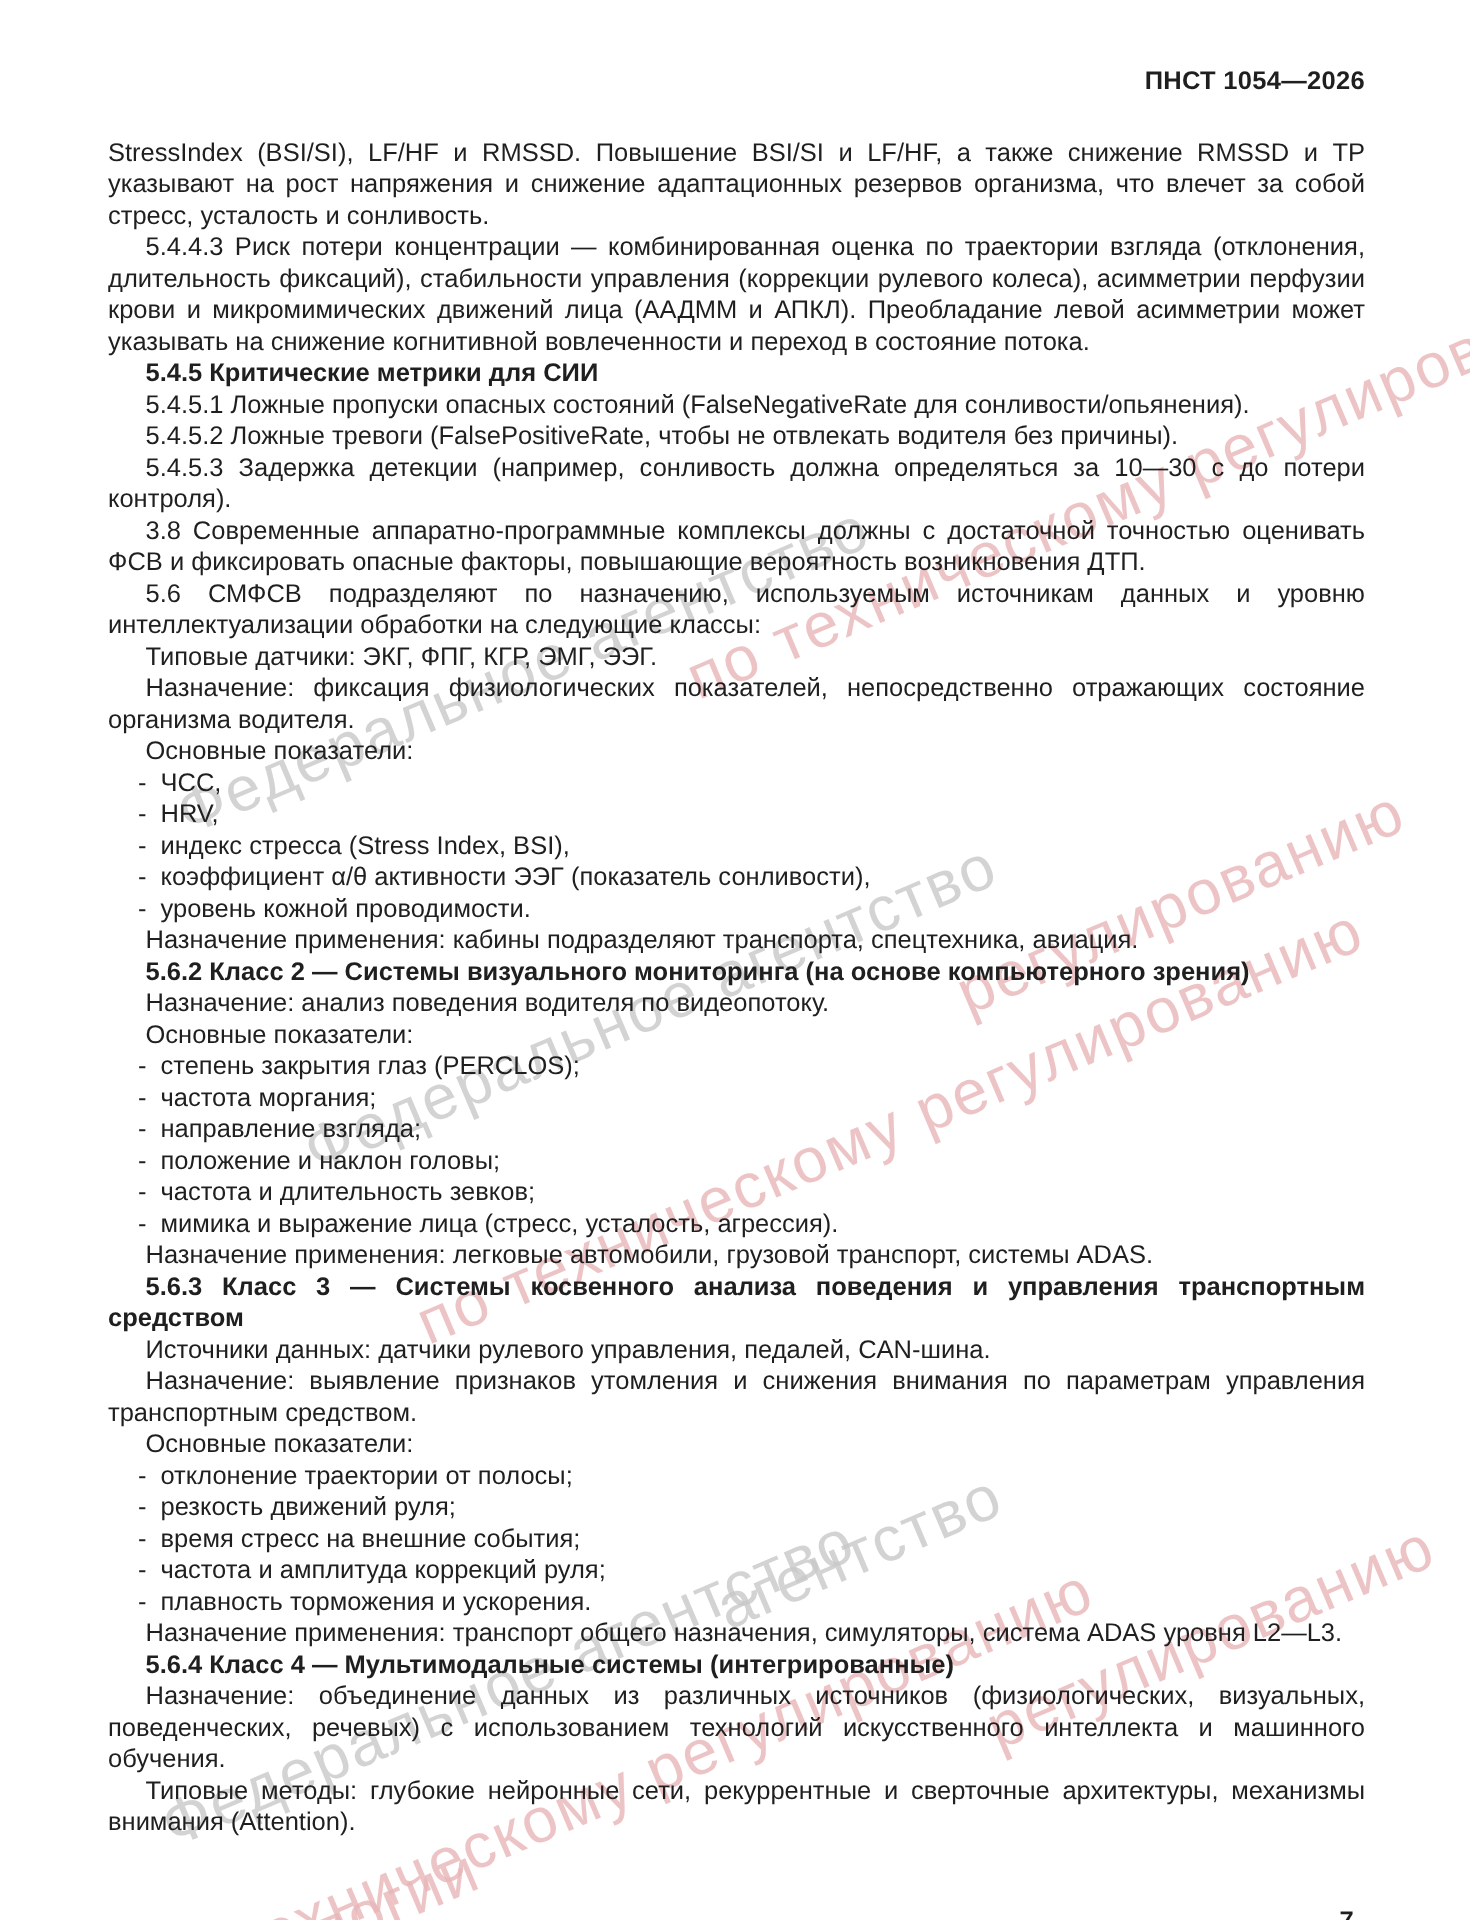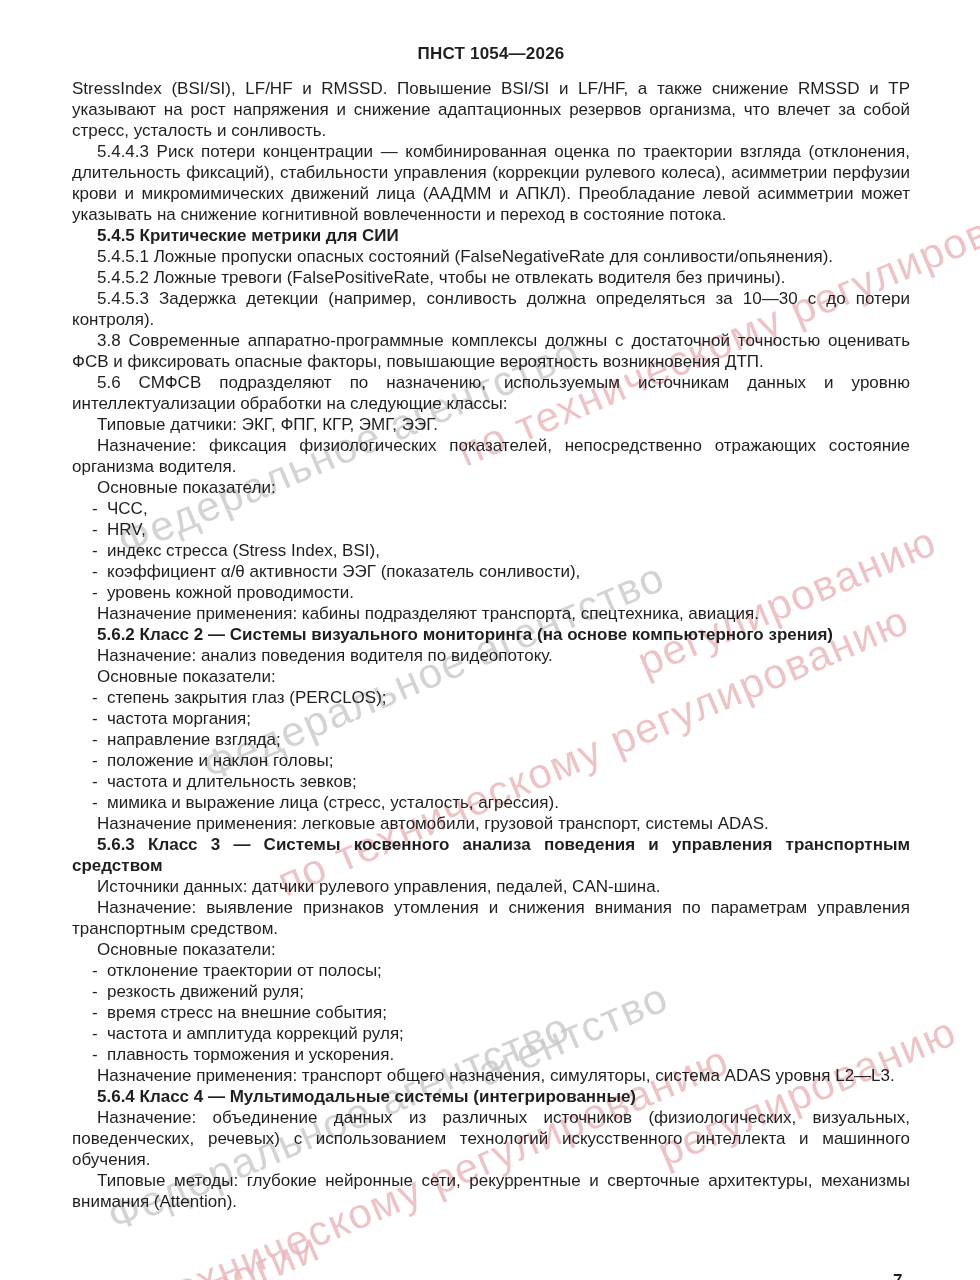--- a/index.html
+++ b/index.html
@@ -36,29 +36,29 @@
     white-space: nowrap;
     transform-origin: 0 50%;
     opacity: 0.8;
   }
   
   .doc-header {
     position: absolute;
     top: 44px;
     left: 72px;
     width: 838px;
-    text-align: center;
+    text-align: right;
     font-size: 17px;
     font-weight: bold;
     letter-spacing: 0.2px;
   }
   
   .content {
     position: absolute;
-    top: 78px;
+    top: 91px;
     left: 72px;
     width: 838px;
     font-size: 17px;
     line-height: 21px;
     text-align: justify;
   }
   .para {
     margin: 0;
     text-indent: 25px;
   }

